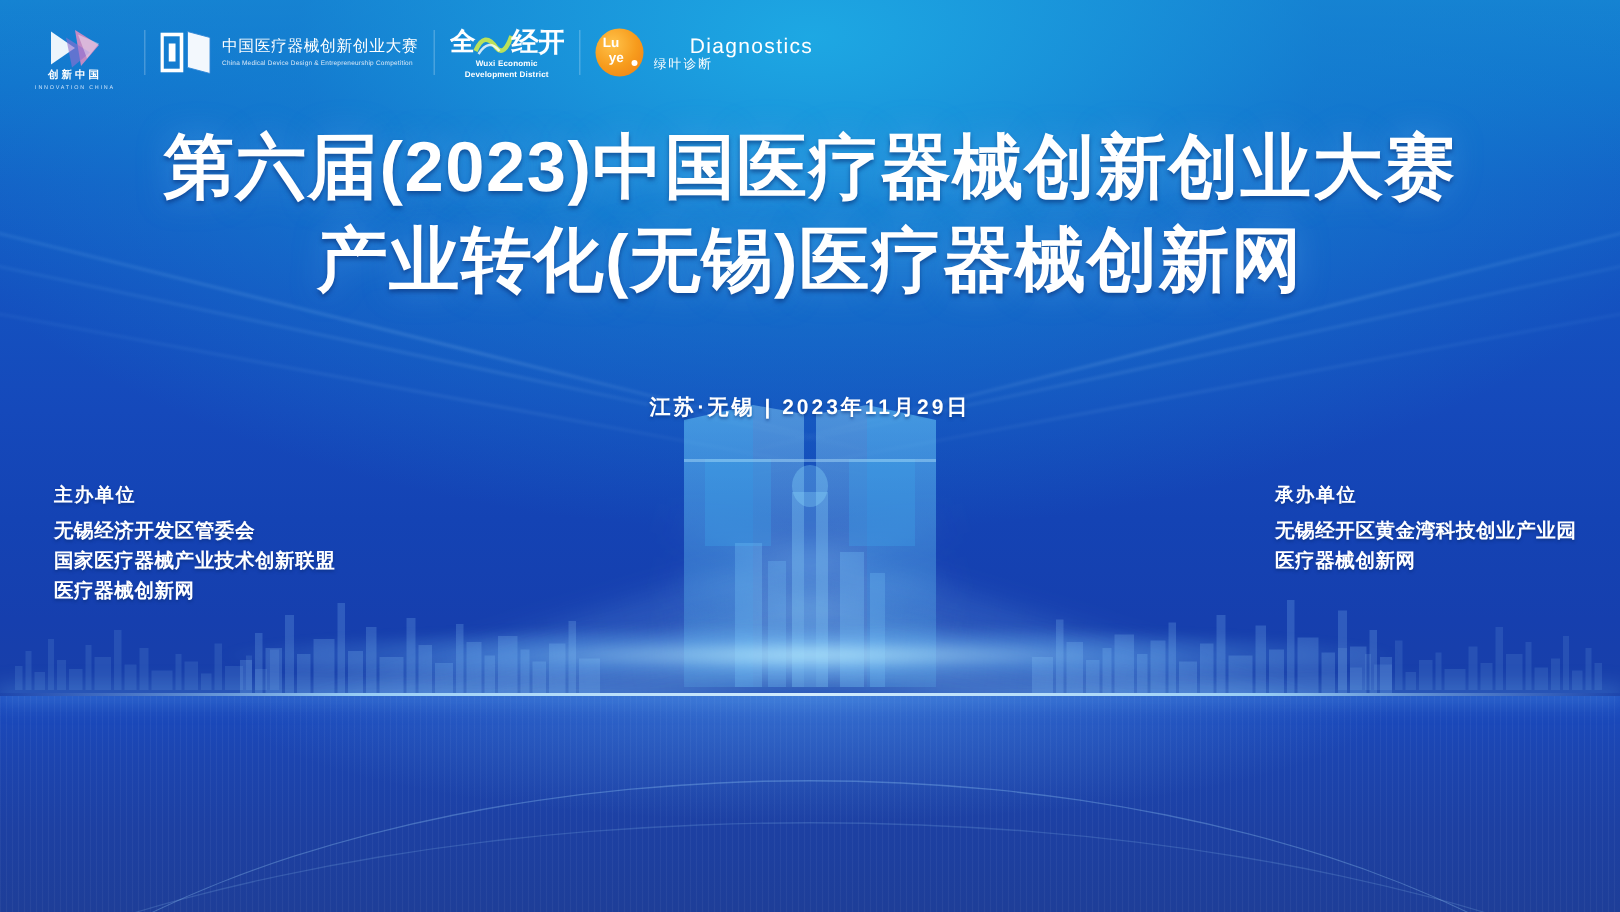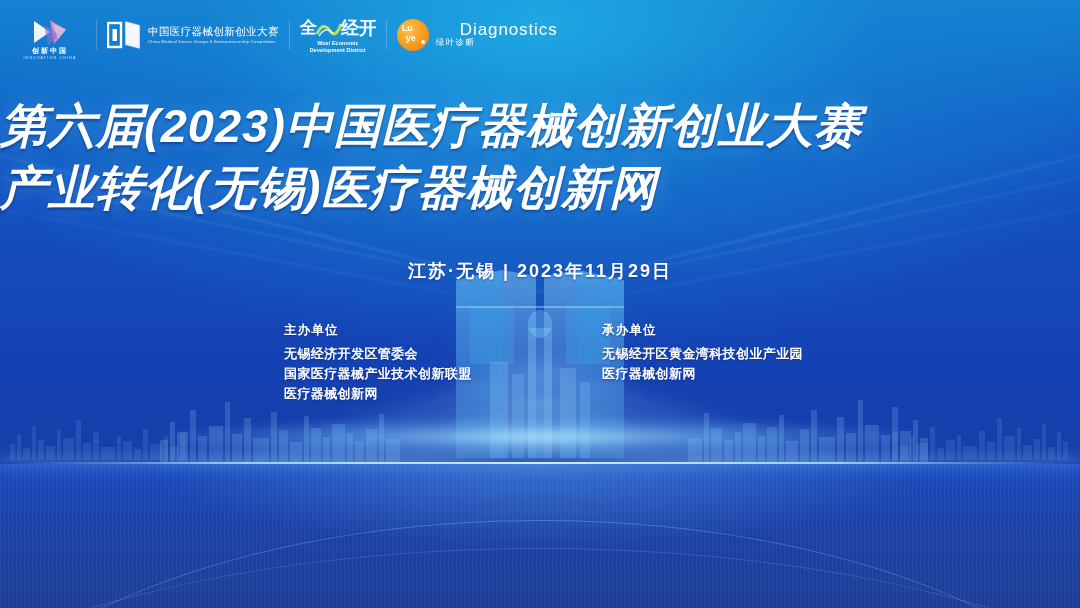--- a/index.html
+++ b/index.html
@@ -87,35 +87,35 @@
   .lg3 .wmk { position:relative; width:76px; height:24px; }
   .lg3 .en { font-size:5.4px; color:#fff; font-weight:700; line-height:7px; letter-spacing:.1px; text-align:center; }
 
   .lg4 { display:flex; align-items:center; gap:7px; }
   .lg4 .circ { width:32px; height:32px; border-radius:50%; position:relative;
                background:radial-gradient(circle at 36% 32%, #ffc24a 0%, #f79c1d 52%, #ef7c12 100%); }
   .lg4 .circ .lu { position:absolute; left:5px; top:5px; font-size:9px; color:#fff; font-weight:700; line-height:9px; }
   .lg4 .circ .ye { position:absolute; left:9px; top:15px; font-size:9px; color:#fff; font-weight:700; line-height:9px; }
   .lg4 .circ .dot { position:absolute; right:4px; bottom:7px; width:4px; height:4px; border-radius:50%;
                     background:#fff; }
-  .lg4 .d-en { font-size:17px; color:#fff; letter-spacing:.9px; line-height:14px;padding-left:24px; }
+  .lg4 .d-en { font-size:14px; color:#fff; letter-spacing:.9px; line-height:14px;padding-left:24px; }
   .lg4 .d-cn { font-size:8.5px; color:#fff; letter-spacing:1.4px; line-height:11px; }
 
   
-  .titlewrap { position:absolute; top:95px; left:0; right:0; z-index:25;font-style:italic; }
+  .titlewrap { position:absolute; top:80px; left:0; right:0; text-align:center; z-index:25; }
   .tline { font-size:47px; font-weight:700; color:#ffffff; letter-spacing:1px; line-height:62px;
            text-shadow: 0 2px 3px rgba(6,40,110,0.55), 0 0 22px rgba(120,195,255,0.35); white-space:nowrap; }
 
   .dateline { position:absolute; top:258px; left:0; right:0; text-align:center; z-index:25;
-              font-size:18px; font-weight:700; color:#ffffff; letter-spacing:2px; line-height:26px;
+              font-size:14px; font-weight:700; color:#ffffff; letter-spacing:2px; line-height:26px;
               text-shadow:0 1px 2px rgba(6,40,110,0.5); }
 
   
   .orgs { position:absolute; top:320px; left:0; right:0; z-index:25;
-          display:flex; justify-content:center; gap:88px;padding-left:36px; }
+          display:flex; justify-content:space-between; gap:88px;padding-left:36px; }
   .orgcol { width:230px; }
   .orgcol .head { font-size:12.5px; font-weight:700; color:#ffffff; letter-spacing:1.2px;
                   line-height:20px; margin-bottom:4px; text-shadow:0 1px 2px rgba(6,40,110,0.5); }
   .orgcol .li { font-size:13px; font-weight:700; color:#ffffff; letter-spacing:.4px;
                 line-height:20px; text-shadow:0 1px 2px rgba(6,40,110,0.5); white-space:nowrap; }
 </style>
 </head>
 <body>
 
 <div id="poster">

